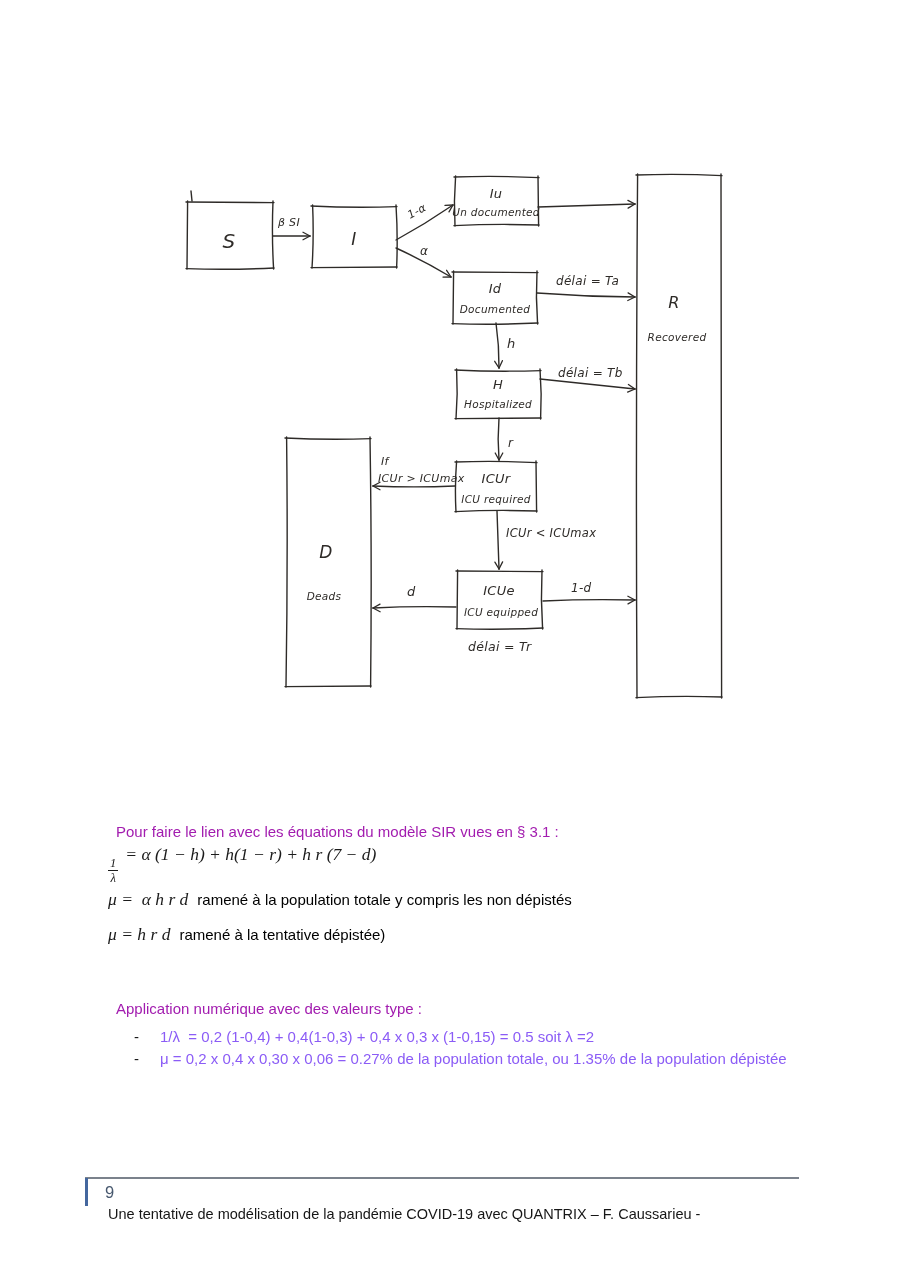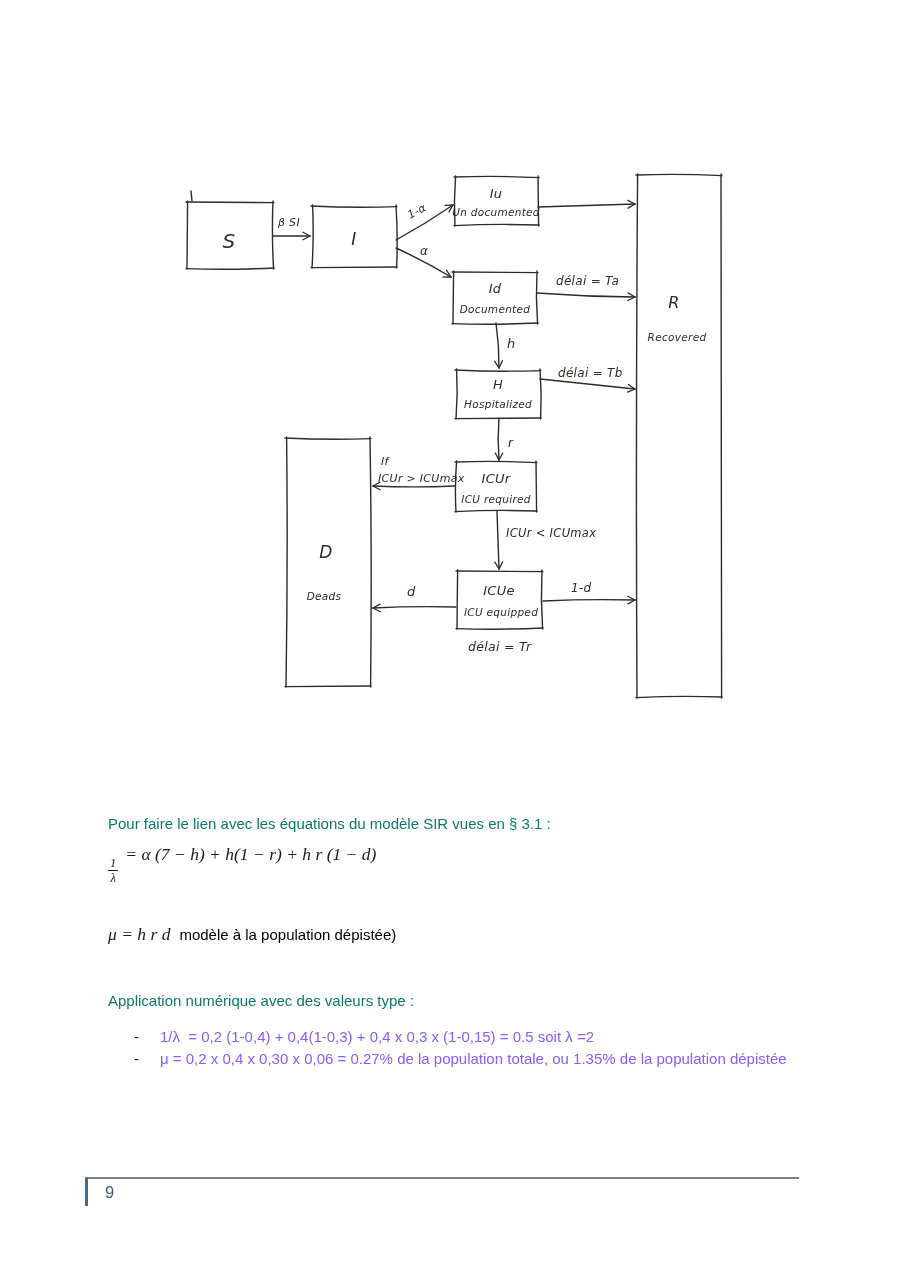--- a/index.html
+++ b/index.html
@@ -11,22 +11,22 @@
 
   
   #sketch{position:absolute;left:165px;top:155px;width:620px;height:560px;}
   #sketch text.hw{
     font-family:"DejaVu Sans",sans-serif;font-style:italic;fill:#2e2b28;
     letter-spacing:0.3px;
   }
 
   
   .para{
-    font-family:"Liberation Sans",sans-serif;font-size:15px;color:#0f766e;
-    white-space:pre-wrap;margin:0;position:absolute;line-height:20px;
+    font-family:"Liberation Sans",sans-serif;font-size:15px;color:#a21caf;
+    white-space:pre-wrap;margin:8px;position:absolute;line-height:20px;
   }
   .math{
     font-family:"Liberation Serif",serif;font-style:italic;font-size:17.5px;
     color:#1b1b1b;white-space:pre-wrap;
   }
   .eqline{position:absolute;white-space:nowrap;}
   .frac{
     display:inline-flex;flex-direction:column;align-items:center;
     vertical-align:-0.55em;font-size:12.5px;line-height:1.12;margin-right:7px;
   }
@@ -202,38 +202,42 @@
       </g>
       <text x="216" y="310" font-size="11" class="hw" text-anchor="start">If</text>
       <text x="213" y="327" font-size="11" class="hw" text-anchor="start">ICUr &gt; ICUmax</text>
       <text x="303" y="496" font-size="12.5" class="hw" text-anchor="start">délai = Tr</text>
       <path d="M26 36 Q26.5 41.0 27 46" fill="none" stroke="#2e2b28" stroke-width="1.4" stroke-linecap="round"></path>
     </svg>
 
   <p id="intro" class="para">Pour faire le lien avec les équations du modèle SIR vues en § 3.1 :</p>
 
   <div id="eq1" class="eqline">
-    <span class="math"><span class="frac"><span class="num">1</span><span class="den">λ</span></span><span>= α (7 − h) + h(1 − r) + h r (1 − d)</span></span>
-  </div>
-
+    <span class="math"><span class="frac"><span class="num">1</span><span class="den">λ</span></span><span>= α (1 − h) + h(1 − r) + h r (7 − d)</span></span>
+  </div>
+
+  <div id="eq2" class="eqline">
+    <span class="math">μ =  α h r d</span><span class="eqtext">ramené à la population totale y compris les non dépistés</span>
+  </div>
 
   <div id="eq3" class="eqline">
-    <span class="math">μ = h r d</span><span class="eqtext">modèle à la population dépistée)</span>
+    <span class="math">μ = h r d</span><span class="eqtext">ramené à la tentative dépistée)</span>
   </div>
 
   <p id="app-heading" class="para">Application numérique avec des valeurs type :</p>
 
   <div id="bullets">
     <div class="bullet-row">
       <span class="bullet-marker">-</span>
       <span class="bullet-text">1/λ  = 0,2 (1-0,4) + 0,4(1-0,3) + 0,4 x 0,3 x (1-0,15) = 0.5 soit λ =2</span>
     </div>
     <div class="bullet-row">
       <span class="bullet-marker">-</span>
       <span class="bullet-text">μ = 0,2 x 0,4 x 0,30 x 0,06 = 0.27% de la population totale, ou 1.35% de la population dépistée</span>
     </div>
   </div>
 
   <div id="footer-rule" style="background: rgb(123, 130, 140);"></div>
   <div id="footer-bar" style="background: rgb(68, 103, 158);"></div>
   <div id="page-number" style="color: rgb(71, 88, 110);">9</div>
+  <div id="footer-text">Une tentative de modélisation de la pandémie COVID-19 avec QUANTRIX – F. Caussarieu -</div>
 
 </div>
 
 </body></html>

